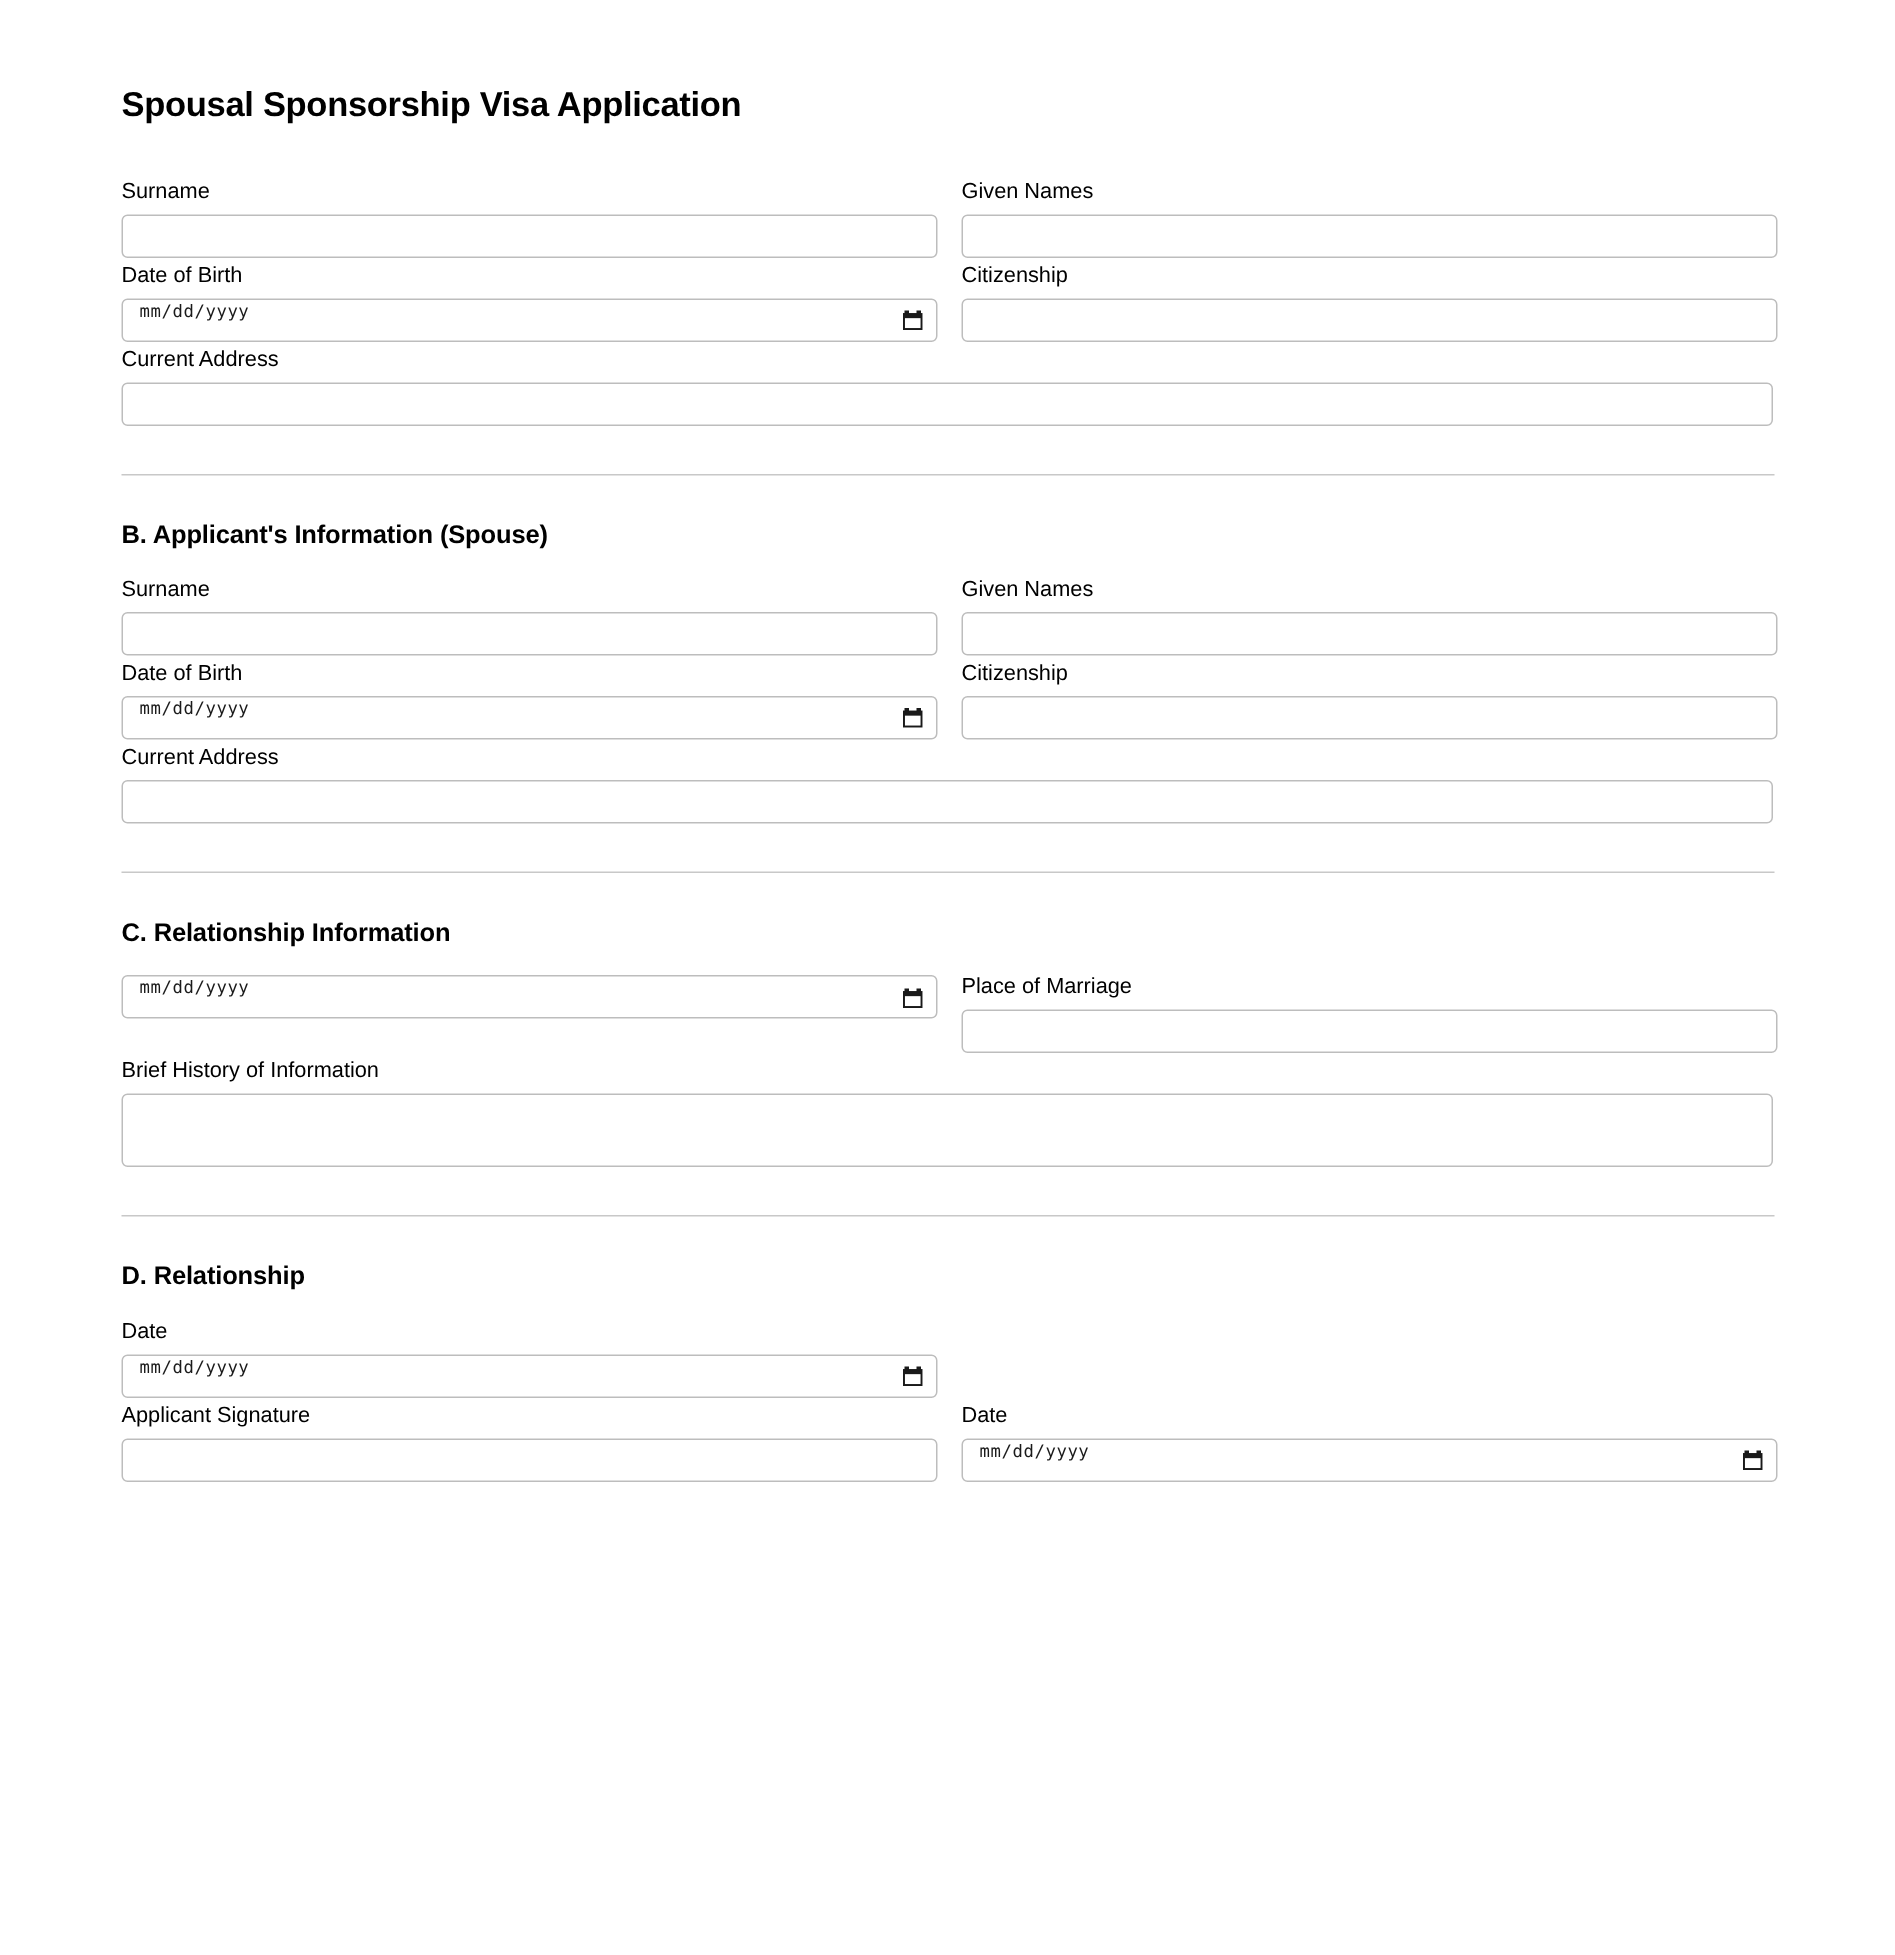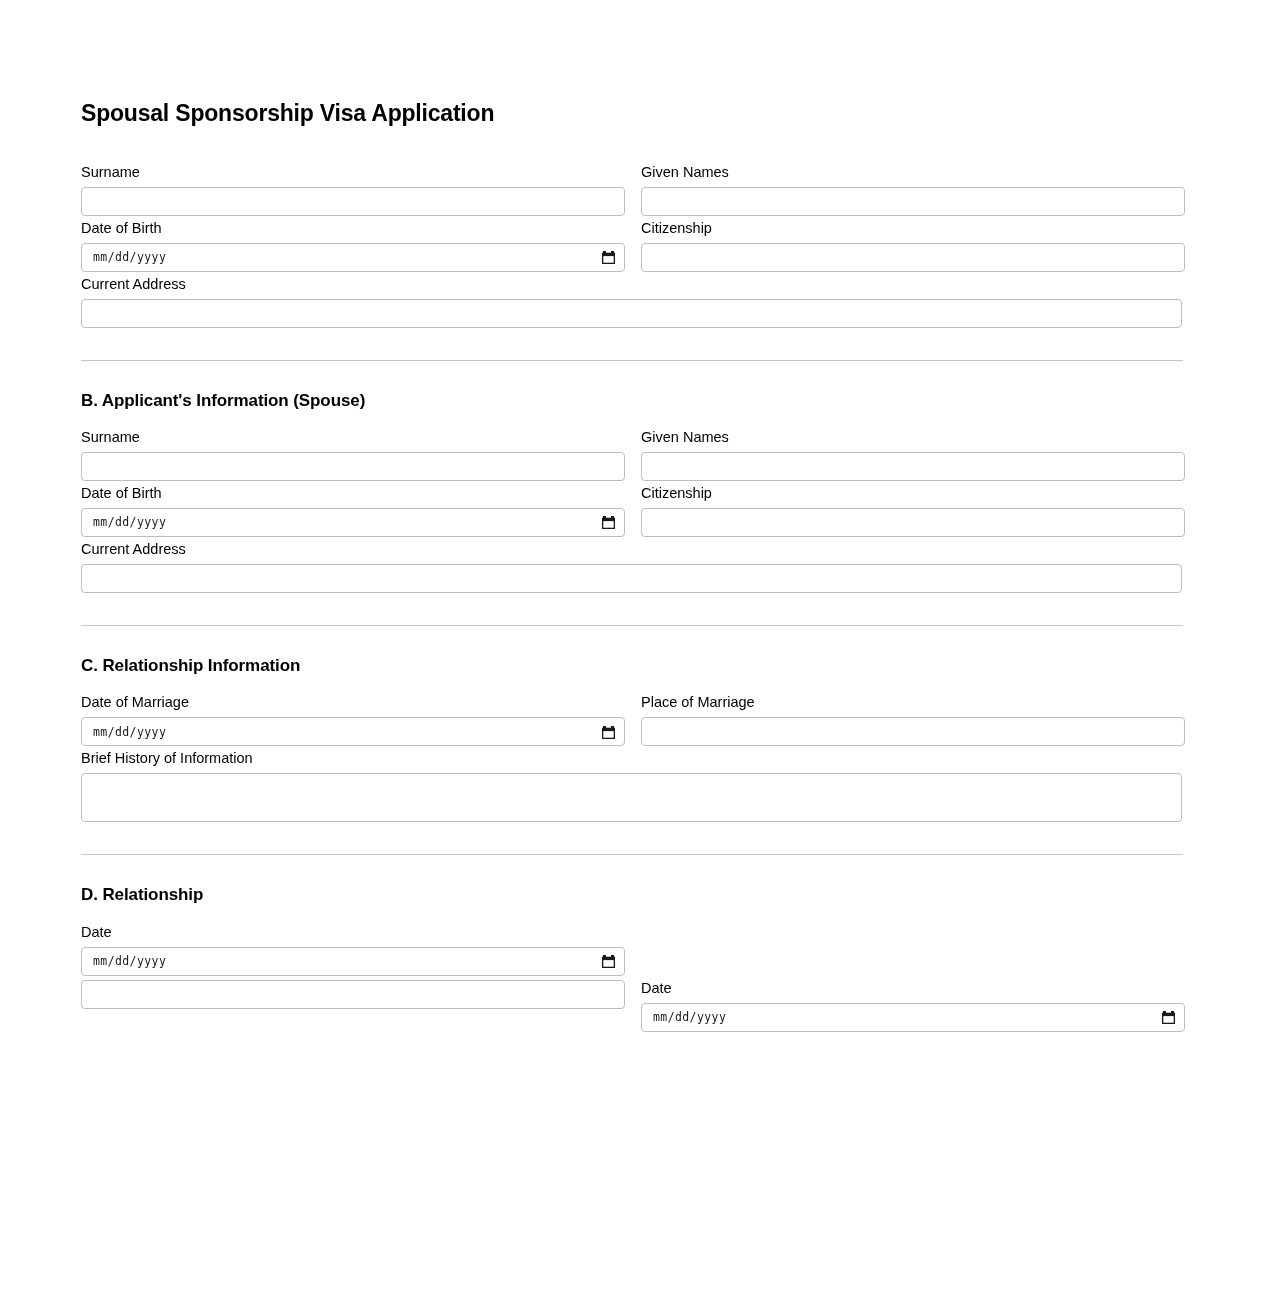--- a/index.html
+++ b/index.html
@@ -10,21 +10,21 @@
   }
   body {
     width: 1263px;
     height: 1303px;
     font-family: "Liberation Sans", sans-serif;
     color: #000000;
     -webkit-font-smoothing: antialiased;
   }
 
   .page {
-    padding: 100px 81px 0 81px;
+    padding: 56px 81px 0 81px;
     box-sizing: border-box;
     width: 1263px;
   }
 
   .form-title {
     font-size: 23px;
     font-weight: bold;
     line-height: 1.2;
     margin: 0 0 36px 0;
     letter-spacing: -0.2px;
@@ -101,21 +101,21 @@
   
   .date-input {
     position: relative;
     box-sizing: border-box;
     width: 100%;
     height: 29px;
     border: 1px solid #bdbdbd;
     border-radius: 4px;
     background: #ffffff;
     display: flex;
-    align-items: center;
+    align-items: flex-start;
     padding: 0 7px 0 11px;
     cursor: text;
   }
   .date-placeholder {
     font-family: "DejaVu Sans Mono", "Liberation Mono", monospace;
     font-size: 11.5px;
     letter-spacing: 0.4px;
     color: #1a1a1a;
     white-space: nowrap;
     user-select: none;
@@ -228,21 +228,20 @@
     </div>
   </section>
 
   <hr class="divider">
 
   <section class="section">
     <h2 class="section-heading">C. Relationship Information</h2>
 
     <div class="row">
       <div class="col">
-        <label class="field-label">Date of Marriage</label>
         <div class="date-input">
           <span class="date-placeholder">mm/dd/yyyy</span>
           <svg class="date-picker-icon" viewBox="0 0 13 14" xmlns="http://www.w3.org/2000/svg">
             <rect x="1" y="1" width="3" height="3" fill="#1a1a1a"></rect>
             <rect x="9" y="1" width="3" height="3" fill="#1a1a1a"></rect>
             <rect x="0.5" y="3.5" width="12" height="10" fill="#ffffff" stroke="#1a1a1a" stroke-width="1.6"></rect>
             <rect x="0.5" y="3.5" width="12" height="2.6" fill="#1a1a1a"></rect>
           </svg>
         </div>
       </div>
@@ -275,20 +274,21 @@
             <rect x="9" y="1" width="3" height="3" fill="#1a1a1a"></rect>
             <rect x="0.5" y="3.5" width="12" height="10" fill="#ffffff" stroke="#1a1a1a" stroke-width="1.6"></rect>
             <rect x="0.5" y="3.5" width="12" height="2.6" fill="#1a1a1a"></rect>
           </svg>
         </div>
       </div>
     </div>
 
     <div class="row">
       <div class="col">
+        <label class="field-label">Applicant Signature</label>
         <input class="text-input" type="text" value="" style="">
       </div>
       <div class="col">
         <label class="field-label">Date</label>
         <div class="date-input">
           <span class="date-placeholder">mm/dd/yyyy</span>
           <svg class="date-picker-icon" viewBox="0 0 13 14" xmlns="http://www.w3.org/2000/svg">
             <rect x="1" y="1" width="3" height="3" fill="#1a1a1a"></rect>
             <rect x="9" y="1" width="3" height="3" fill="#1a1a1a"></rect>
             <rect x="0.5" y="3.5" width="12" height="10" fill="#ffffff" stroke="#1a1a1a" stroke-width="1.6"></rect>

